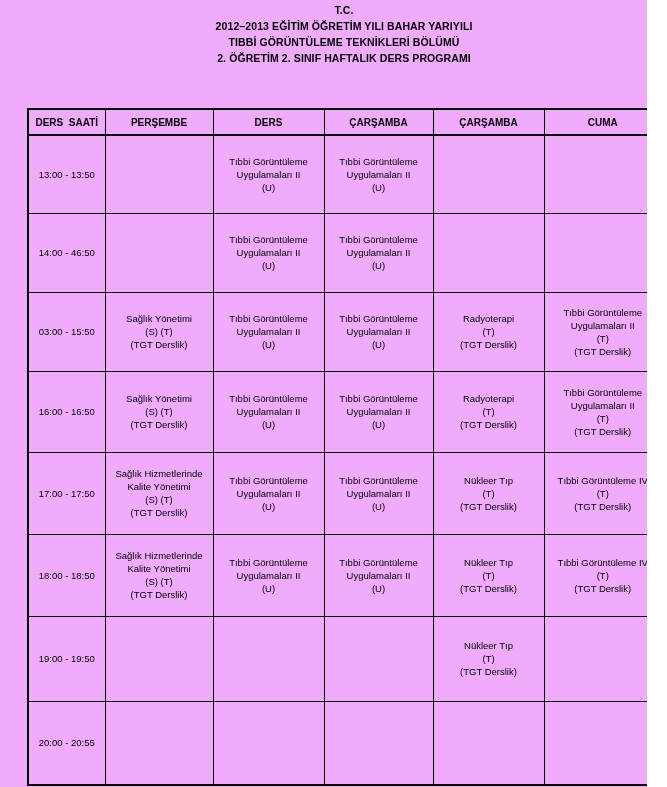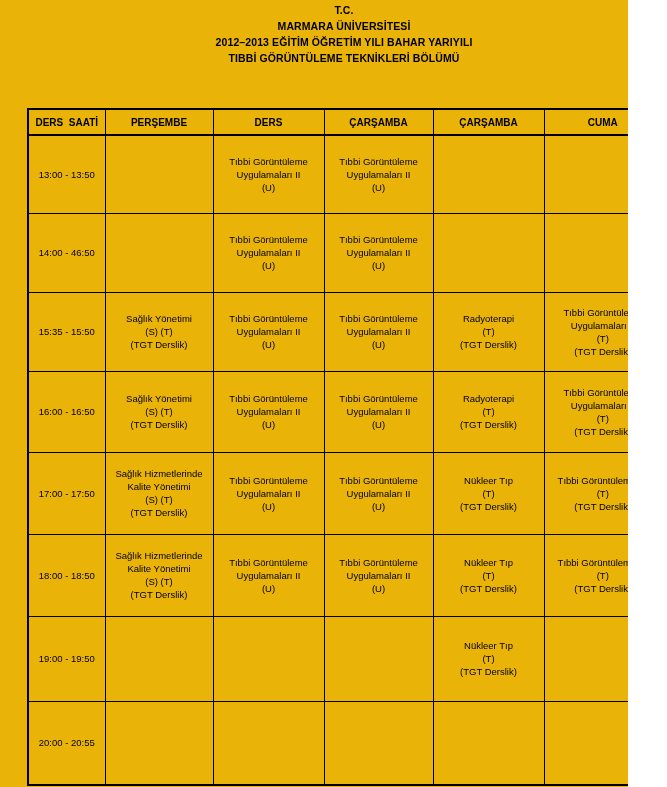--- a/index.html
+++ b/index.html
@@ -4,25 +4,24 @@
 <style>
   html, body {
     margin: 0;
     padding: 0;
     background: #ffffff;
     color: #000000;
     font-family: "Liberation Sans", "DejaVu Sans", sans-serif;
   }
   .page {
     position: relative;
-    width: 588px;
+    width: 647px;
     height: 787px;
-    background: #eab308;
+    background: #f0abfc;
     overflow: hidden;
-    padding-left: 40px;
   }
   .title-block {
     position: absolute;
     left: 27px;
     top: 2px;
     width: 634px;
     text-align: center;
     font-weight: bold;
     font-size: 10.5px;
     line-height: 16px;
@@ -72,23 +71,23 @@
   tbody tr:nth-child(7) { height: 85px; }
   tbody tr:nth-child(8) { height: 84px; }
 </style>
 </head>
 <body style="background: rgb(255, 255, 255); color: rgb(0, 0, 0);">
 
 <div class="page">
 
   <div class="title-block">
     <div>T.C.</div>
-    <div>MARMARA ÜNİVERSİTESİ</div>
     <div>2012–2013 EĞİTİM ÖĞRETİM YILI BAHAR YARIYILI</div>
     <div>TIBBİ GÖRÜNTÜLEME TEKNİKLERİ BÖLÜMÜ</div>
+    <div>2. ÖĞRETİM 2. SINIF HAFTALIK DERS PROGRAMI</div>
   </div>
 
   <table class="schedule">
     <colgroup>
       <col style="width:77px">
       <col style="width:108px">
       <col style="width:111px">
       <col style="width:109px">
       <col style="width:111px">
       <col style="width:118px">
@@ -122,21 +121,21 @@
         <td>Tıbbi Görüntüleme
 Uygulamaları II
 (U)</td>
         <td>Tıbbi Görüntüleme
 Uygulamaları II
 (U)</td>
         <td></td>
         <td></td>
       </tr>
       <tr>
-        <td class="time">15:35 - 15:50</td>
+        <td class="time">03:00 - 15:50</td>
         <td>Sağlık Yönetimi
 (S) (T)
 (TGT Derslik)</td>
         <td>Tıbbi Görüntüleme
 Uygulamaları II
 (U)</td>
         <td>Tıbbi Görüntüleme
 Uygulamaları II
 (U)</td>
         <td>Radyoterapi

